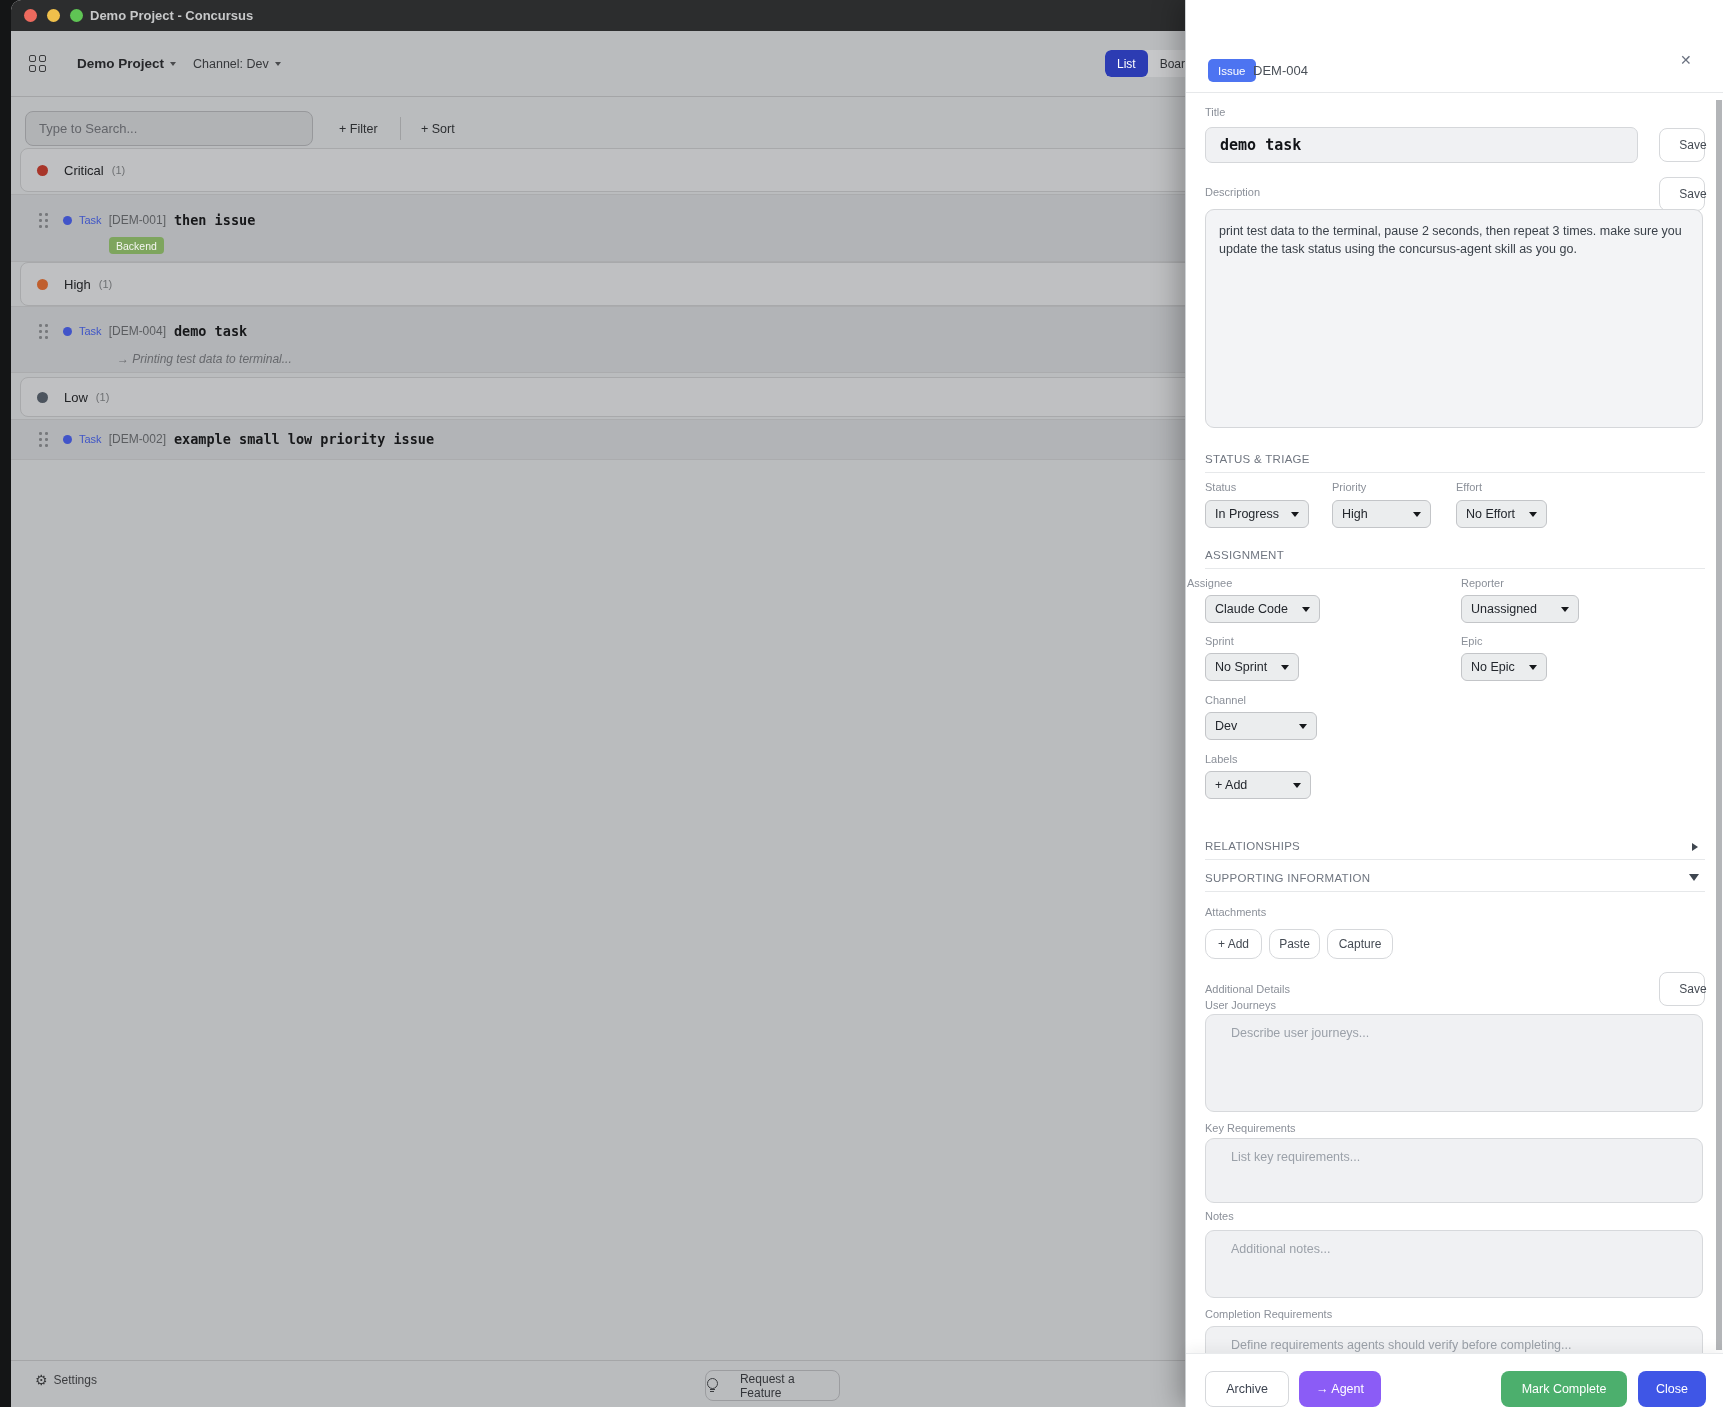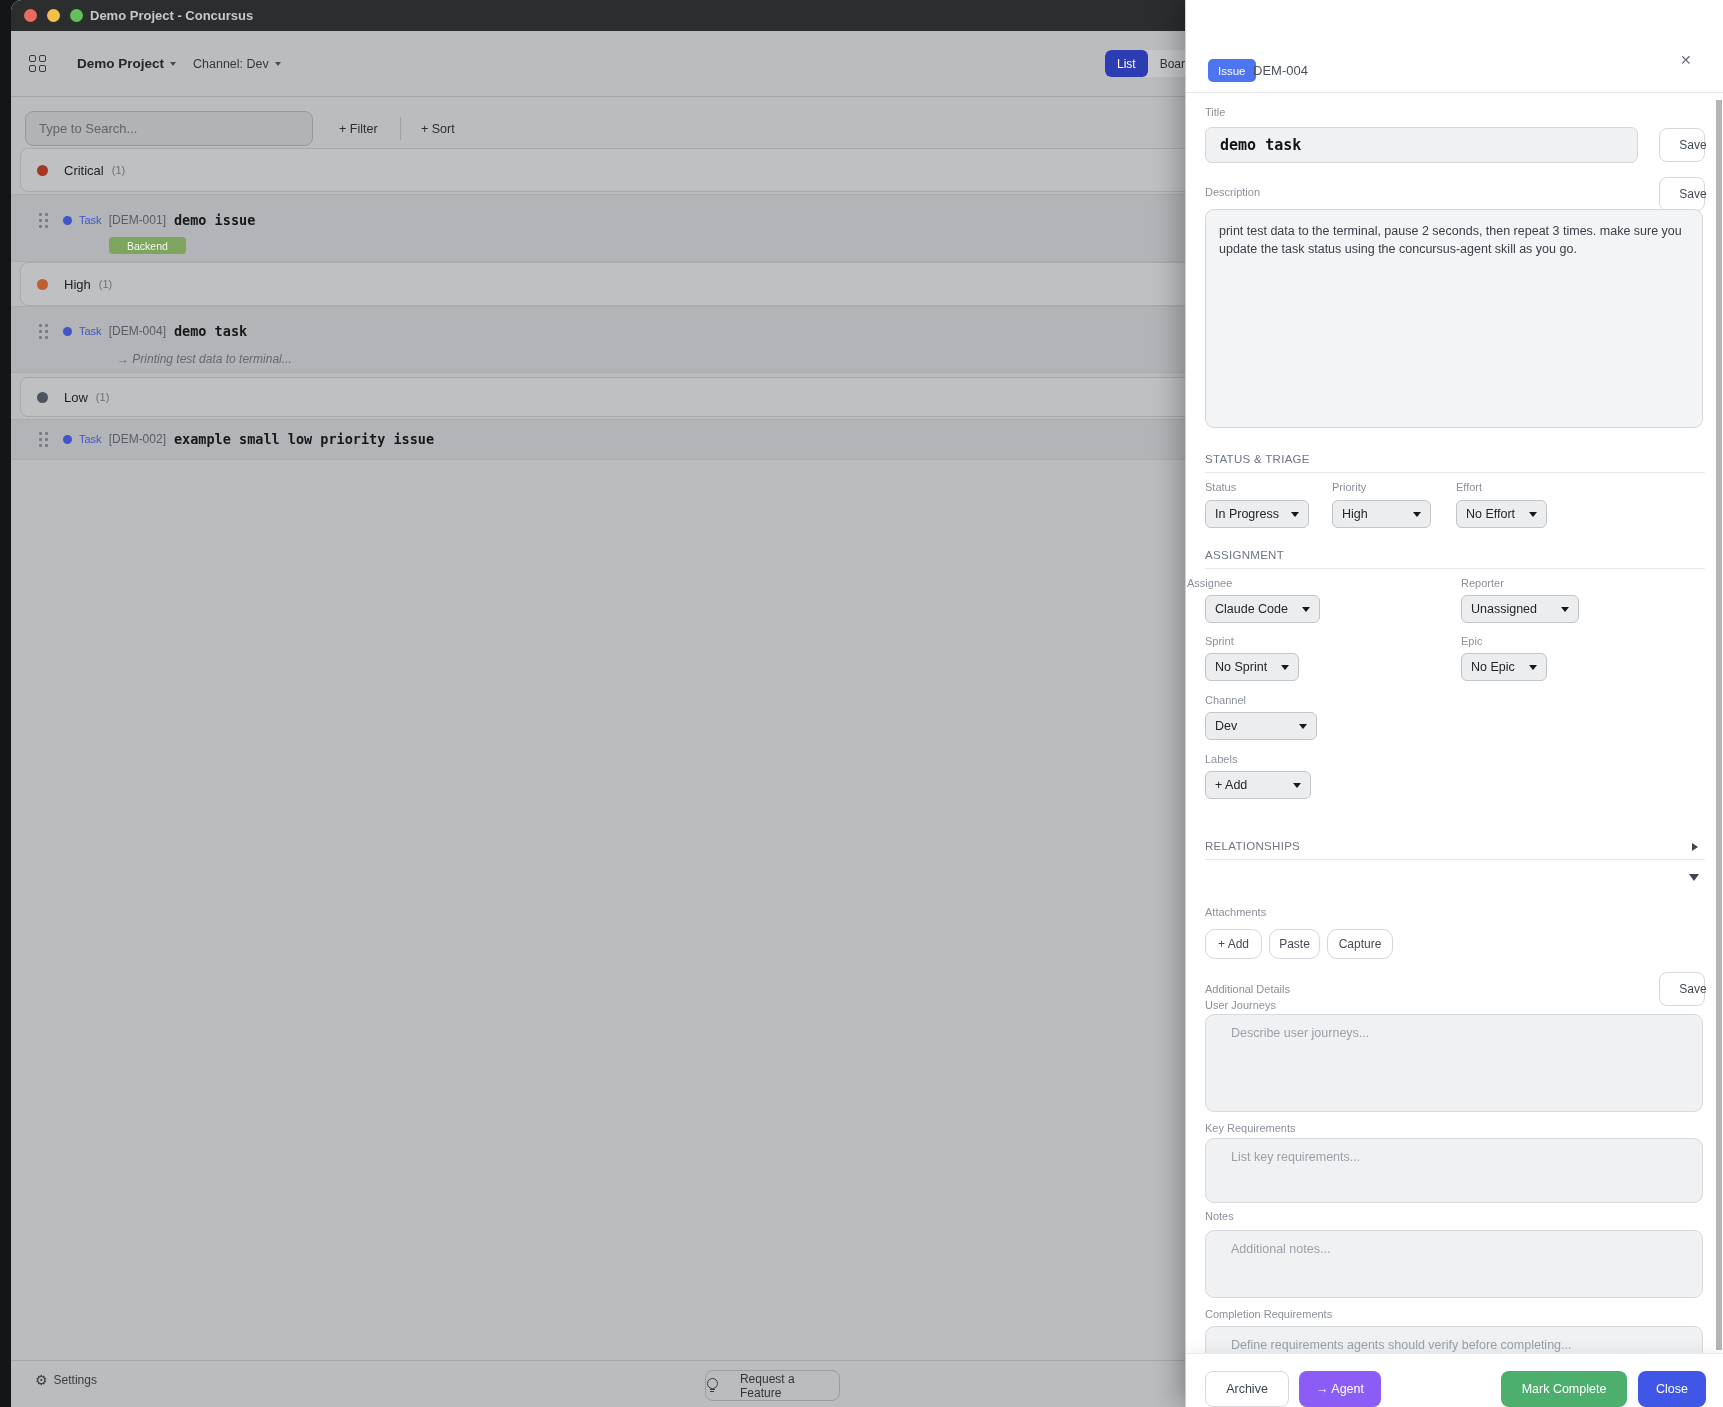--- a/index.html
+++ b/index.html
@@ -47,21 +47,21 @@
   .task-line{position:absolute;left:0;right:0;display:flex;align-items:center;height:20px;}
   .handle{position:relative;width:10px;height:16px;margin-left:27px;}
   .handle i{position:absolute;left:1px;top:1px;width:2.5px;height:2.5px;border-radius:50%;background:#77797c;
     box-shadow:6px 0 0 #77797c,0 6px 0 #77797c,6px 6px 0 #77797c,0 12px 0 #77797c,6px 12px 0 #77797c;}
   .tdot{width:9px;height:9px;border-radius:50%;background:#4154c9;margin-left:15px;}
   .ttype{margin-left:7px;font-size:11px;color:#4056c6;}
   .tref{margin-left:7px;font-size:12px;color:#5b5d60;}
   .ttitle{margin-left:8px;font-size:13.5px;font-weight:600;color:#17181a;
     font-family:"DejaVu Sans Mono",monospace;}
   .tbadge{position:absolute;left:98px;height:17px;background:#7ea55e;color:#f4f6f0;font-size:10.5px;
-    border-radius:4px;display:flex;align-items:center;padding:0 18px;}
+    border-radius:4px;display:flex;align-items:center;padding:0 7px;}
   .tsnippet{position:absolute;left:106px;font-size:12px;font-style:italic;color:#67696d;}
   
   #bottombar{position:absolute;left:0;right:0;top:1360px;height:47px;border-top:1px solid #a5a6a8;}
   .settings{position:absolute;left:24px;top:12px;display:flex;align-items:center;gap:6px;
     font-size:12px;color:#3b3c3f;}
   .gear{font-size:14px;color:#3a3b3d;line-height:1;}
   .reqbtn{position:absolute;left:694px;top:9px;width:135px;height:31px;border:1px solid #9c9da0;
     border-radius:8px;display:flex;align-items:center;justify-content:center;gap:22px;
     font-size:12px;color:#333539;box-sizing:border-box;}
   
@@ -155,21 +155,21 @@
     <span class="gcount">(1)</span>
   </div>
   <div class="band" style="top:194px;height:66px;">
     <div class="task-line" style="top:15px;">
       <span class="handle">
           <i></i>
         </span>
       <span class="tdot"></span>
       <span class="ttype">Task</span>
       <span class="tref">[DEM-001]</span>
-      <span class="ttitle">demo issue</span>
+      <span class="ttitle">then issue</span>
     </div>
     <span class="tbadge" style="top:42px;">Backend</span>
   </div>
 
   <div class="group-hd" style="top:262px;height:44px;">
     <span class="gdot dot-high"></span>
     <span class="gname">High</span>
     <span class="gcount">(1)</span>
   </div>
   <div class="band" style="top:306px;height:65px;">
@@ -280,20 +280,21 @@
 
   <span class="flabel" style="left:19px;top:753px;">Labels</span>
   <div class="dd" style="left:19px;top:771px;width:106px;">
     <span>+ Add</span>
       <span class="cdn"></span>
   </div>
 
   <div class="sechead" style="top:840px;">RELATIONSHIPS</div>
   <span class="tri-right" style="left:506px;top:843px;"></span>
 
+  <div class="sechead" style="top:872px;">SUPPORTING INFORMATION</div>
   <span class="tri-down" style="left:503px;top:874px;"></span>
 
   <span class="flabel" style="left:19px;top:906px;">Attachments</span>
   <span class="attbtn" style="left:19px;top:929px;width:57px;">+ Add</span>
   <span class="attbtn" style="left:83px;top:929px;width:51px;">Paste</span>
   <span class="attbtn" style="left:141px;top:929px;width:66px;">Capture</span>
 
   <span class="flabel" style="left:19px;top:983px;">Additional Details</span>
   <span class="savebtn" style="left:473px;top:972px;">Save</span>
 

